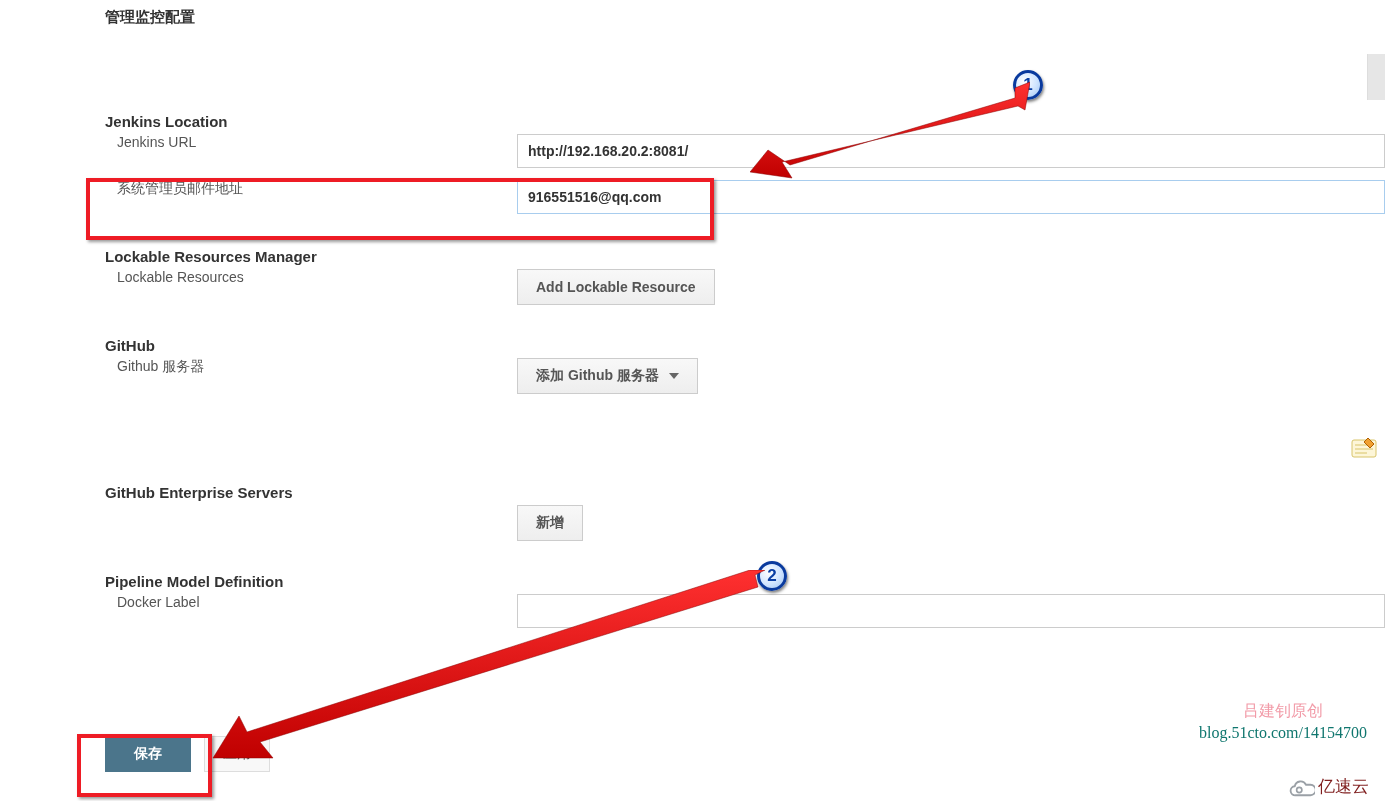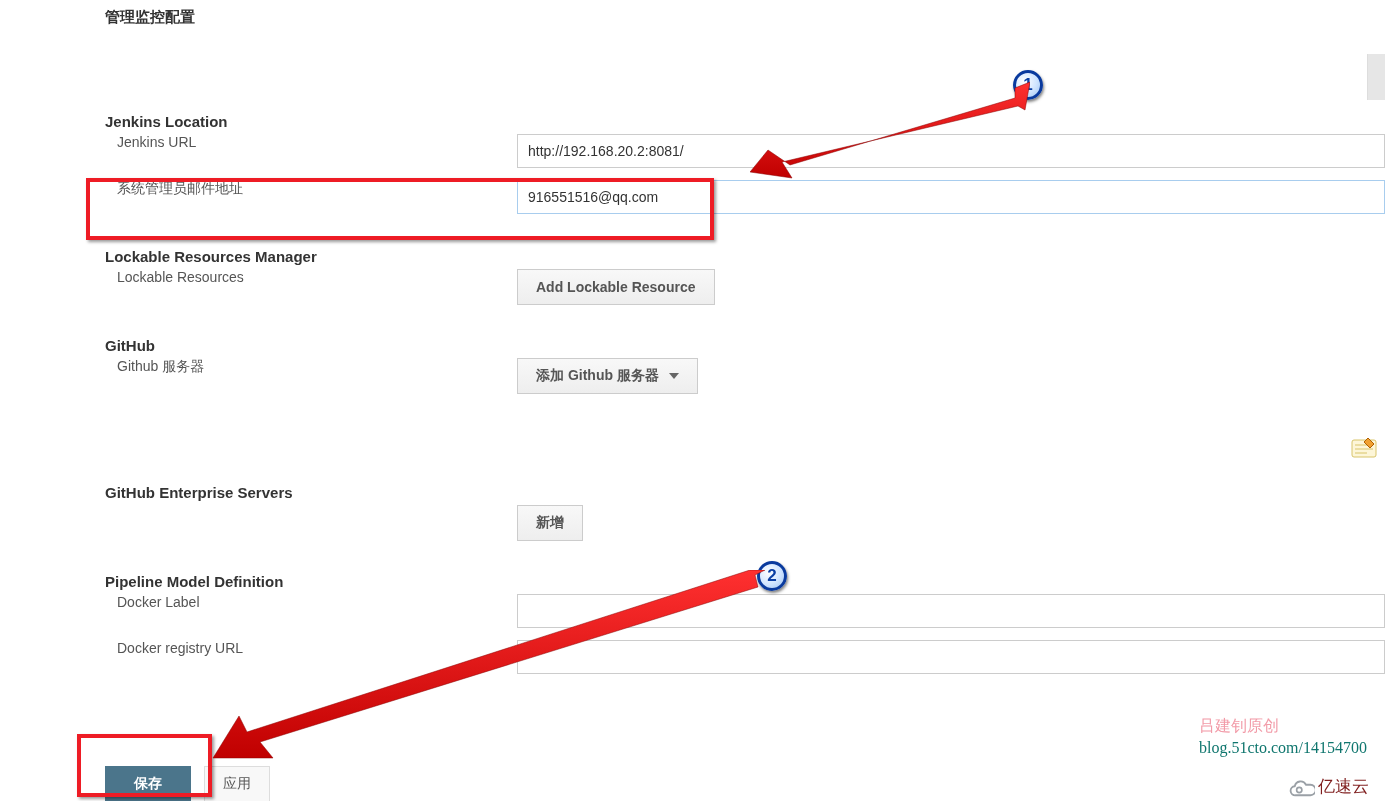--- a/index.html
+++ b/index.html
@@ -35,20 +35,21 @@
     }
     .row-control { flex: 1; }
     input[type="text"] {
       width: 100%;
       height: 34px;
       padding: 6px 10px;
       font-size: 14px;
       border: 1px solid #ccc;
       background: #fff;
       color: #333;
+      font-weight: bold;
     }
     input[type="text"].focused {
       border: 1px solid #5b9dd9;
       outline: 1px solid #a8cdee;
       outline-offset: -1px;
     }
     .btn {
       display: inline-flex;
       align-items: center;
       justify-content: center;
@@ -96,21 +97,21 @@
       left: 77px;
       top: 734px;
       width: 135px;
       height: 63px;
       pointer-events: none;
       box-shadow: 2px 2px 3px rgba(0,0,0,0.4);
     }
     .bottom-bar {
       position: absolute;
       left: 105px;
-      top: 766px;
+      top: 736px;
       display: flex;
       gap: 13px;
       align-items: flex-end;
     }
     .balloon {
       position: absolute;
       width: 30px;
       height: 30px;
       border-radius: 50%;
       border: 3px solid #0a3a9e;
@@ -121,24 +122,24 @@
       font-weight: bold;
       color: #0b3fa5;
       font-size: 17px;
       box-shadow: 1px 2px 3px rgba(0,0,0,0.5);
     }
     .balloon1 { left: 1013px; top: 70px; }
     .balloon2 { left: 757px; top: 561px; }
     .watermark1 {
       position: absolute;
       right: 18px;
-      top: 715px;
+      top: 700px;
       font-family: "SimSun", serif;
       font-size: 16px;
-      text-align: left;
+      text-align: center;
       color: #f29ba8;
       line-height: 1.4;
     }
     .watermark1 .wm-line2 { color: #0f766e; }
     .watermark2 {
       position: absolute;
       right: 16px;
       bottom: 3px;
       display: flex;
       align-items: center;
@@ -254,26 +255,20 @@
 
   <div class="section-title">Pipeline Model Definition</div>
 
   <div class="row">
     <div class="row-label">Docker Label</div>
     <div class="row-control">
       <input type="text" value="" style="">
     </div>
   </div>
 
-  <div class="row">
-    <div class="row-label">Docker registry URL</div>
-    <div class="row-control">
-      <input type="text" value="" style="">
-    </div>
-  </div>
 
 </div>
 
 <div class="bottom-bar">
   <button class="btn btn-primary">保存</button>
   <button class="btn btn-plain" style="width:66px;">应用</button>
 </div>
 
 <div class="hl-red hl1"></div>
 <div class="hl-red hl2"></div>

